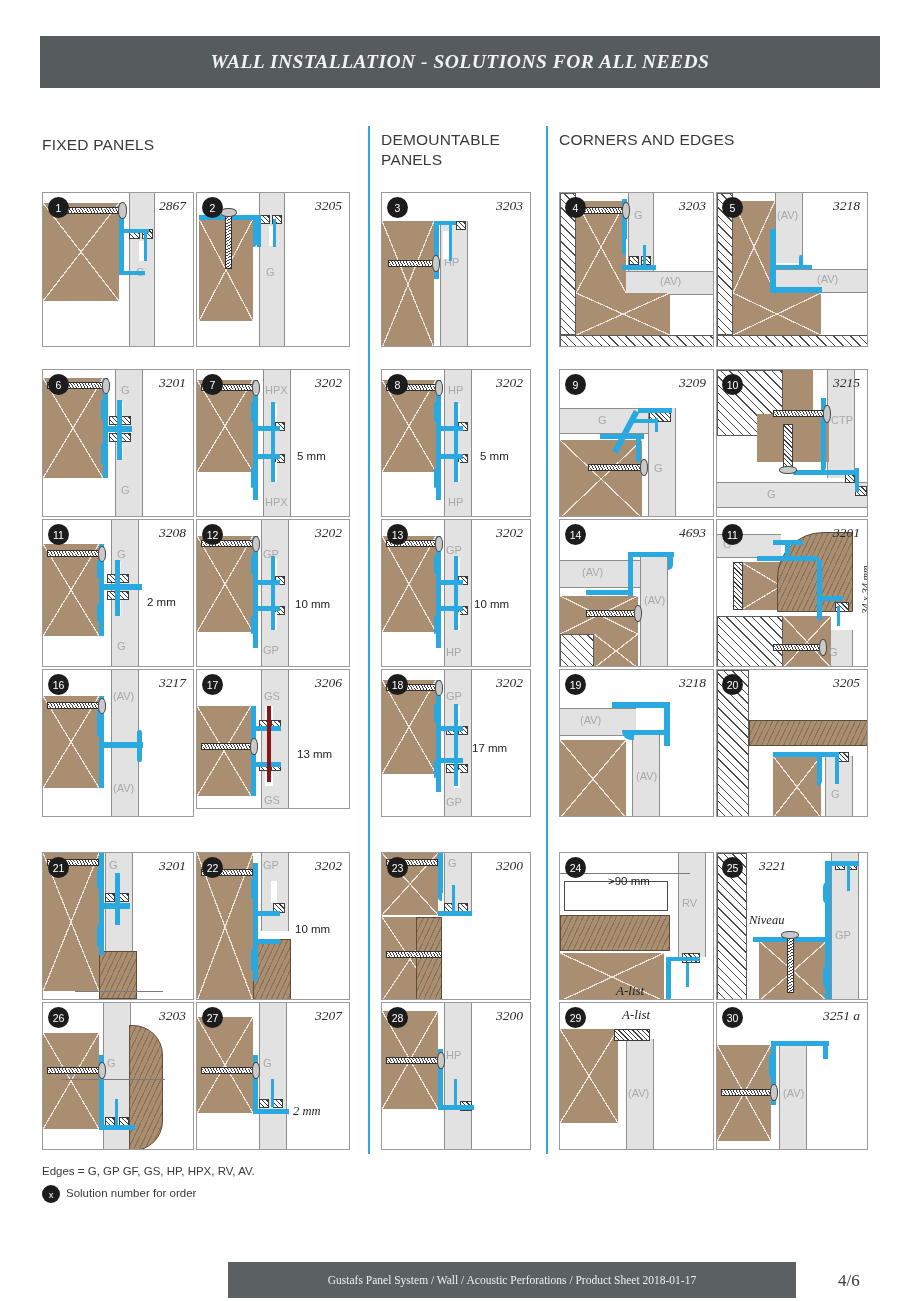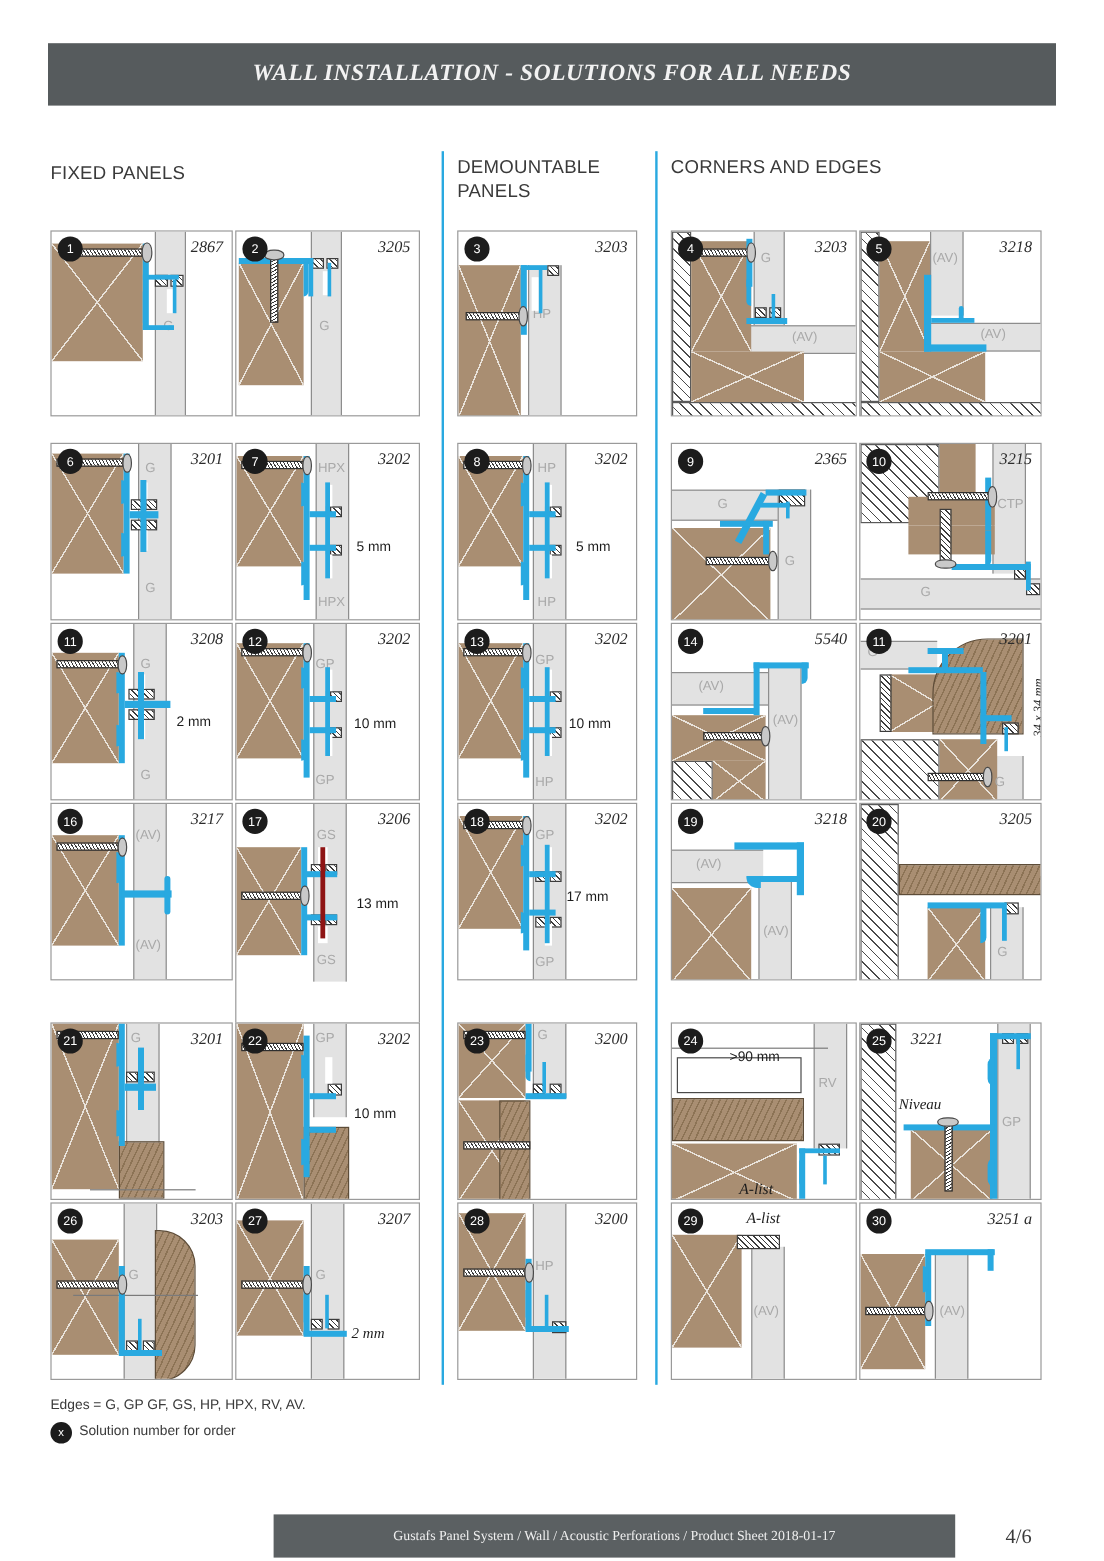--- a/index.html
+++ b/index.html
@@ -256,21 +256,21 @@
   <div class="hatch" style="left:76px;top:52px;width:10px;height:9px;"></div>
   <div class="hatch" style="left:76px;top:84px;width:10px;height:9px;"></div>
   <div class="wht" style="left:72px;top:34px;width:6px;height:18px;"></div>
   <div class="wht" style="left:72px;top:92px;width:6px;height:20px;"></div>
   <div class="screw" style="left:4px;top:14px;width:50px;"></div>
   <div class="head" style="left:53px;top:10px;width:8px;height:16px;"></div>
 </div>
 
 <div class="cell" style="left:559px;top:369px;width:155px;height:148px;">
   <div class="badge">9</div>
-  <div class="code">2365</div>
+  <div class="code">3209</div>
   <div class="wallh" style="left:0;top:38px;width:112px;height:24px;"></div>
   <div class="lab" style="left:38px;top:44px;">G</div>
   <div class="wallp" style="left:88px;top:38px;width:26px;height:110px;"></div>
   <div class="lab" style="left:94px;top:92px;">G</div>
   <div class="panel xm" style="left:0;top:70px;width:82px;height:78px;"></div>
   <div class="bl" style="left:74px;top:40px;width:6px;height:46px;transform:rotate(28deg);transform-origin:top left;"></div>
   <div class="bl" style="left:40px;top:64px;width:44px;height:5px;"></div>
   <div class="bl" style="left:78px;top:38px;width:34px;height:5px;"></div>
   <div class="bl" style="left:74px;top:49px;width:24px;height:4px;"></div>
   <div class="bl" style="left:76px;top:64px;width:5px;height:28px;"></div>
@@ -365,21 +365,21 @@
   <div class="hatch" style="left:76px;top:56px;width:10px;height:9px;"></div>
   <div class="hatch" style="left:76px;top:86px;width:10px;height:9px;"></div>
   <div class="wht" style="left:72px;top:38px;width:6px;height:18px;"></div>
   <div class="wht" style="left:72px;top:92px;width:6px;height:18px;"></div>
   <div class="screw" style="left:4px;top:20px;width:50px;"></div>
   <div class="head" style="left:53px;top:16px;width:8px;height:16px;"></div>
 </div>
 
 <div class="cell" style="left:559px;top:519px;width:155px;height:148px;">
   <div class="badge">14</div>
-  <div class="code">5540</div>
+  <div class="code">4693</div>
   <div class="wallh" style="left:0;top:40px;width:86px;height:26px;"></div>
   <div class="lab" style="left:22px;top:46px;">(AV)</div>
   <div class="wallp" style="left:80px;top:34px;width:26px;height:114px;"></div>
   <div class="lab" style="left:84px;top:74px;">(AV)</div>
   <div class="panel xm" style="left:0;top:76px;width:78px;height:38px;"></div>
   <div class="hatchw" style="left:0;top:114px;width:34px;height:34px;"></div>
   <div class="panel xm" style="left:34px;top:114px;width:44px;height:34px;"></div>
   <div class="bl" style="left:68px;top:32px;width:46px;height:5px;"></div>
   <div class="bl" style="left:68px;top:32px;width:5px;height:44px;"></div>
   <div class="bl" style="left:26px;top:70px;width:46px;height:5px;"></div>
@@ -420,21 +420,21 @@
   <div class="lab" style="left:70px;top:112px;">(AV)</div>
   <div class="panel xm" style="left:0;top:26px;width:56px;height:92px;"></div>
   <div class="bl" style="left:56px;top:26px;width:5px;height:92px;"></div>
   <div class="bl" style="left:54px;top:40px;width:5px;height:26px;border-radius:0 9px 9px 0;"></div>
   <div class="bl" style="left:58px;top:72px;width:42px;height:6px;"></div>
   <div class="bl" style="left:94px;top:60px;width:5px;height:32px;border-radius:3px;"></div>
   <div class="screw" style="left:4px;top:32px;width:52px;"></div>
   <div class="head" style="left:55px;top:28px;width:8px;height:16px;"></div>
 </div>
 
-<div class="cell" style="left:196px;top:669px;width:154px;height:184px;">
+<div class="cell" style="left:196px;top:669px;width:154px;height:140px;">
   <div class="badge">17</div>
   <div class="code">3206</div>
   <div class="dim" style="left:100px;top:78px;">13 mm</div>
   <div class="wallp" style="left:64px;top:0;width:26px;height:148px;"></div>
   <div class="lab" style="left:67px;top:20px;">GS</div>
   <div class="lab" style="left:67px;top:124px;">GS</div>
   <div class="panel xm" style="left:0;top:36px;width:54px;height:90px;"></div>
   <div class="bl" style="left:54px;top:36px;width:5px;height:90px;"></div>
   <div class="bl" style="left:56px;top:56px;width:28px;height:5px;"></div>
   <div class="bl" style="left:56px;top:92px;width:28px;height:5px;"></div>

